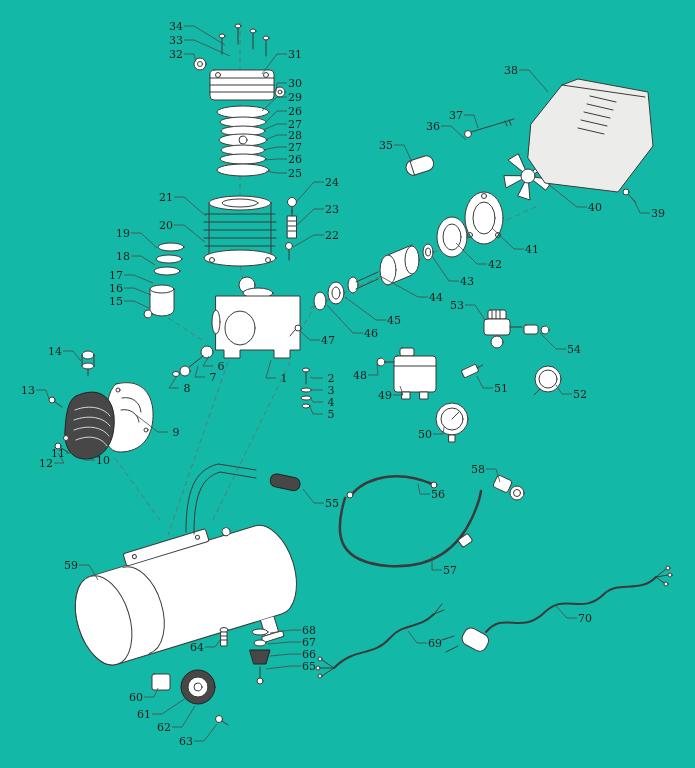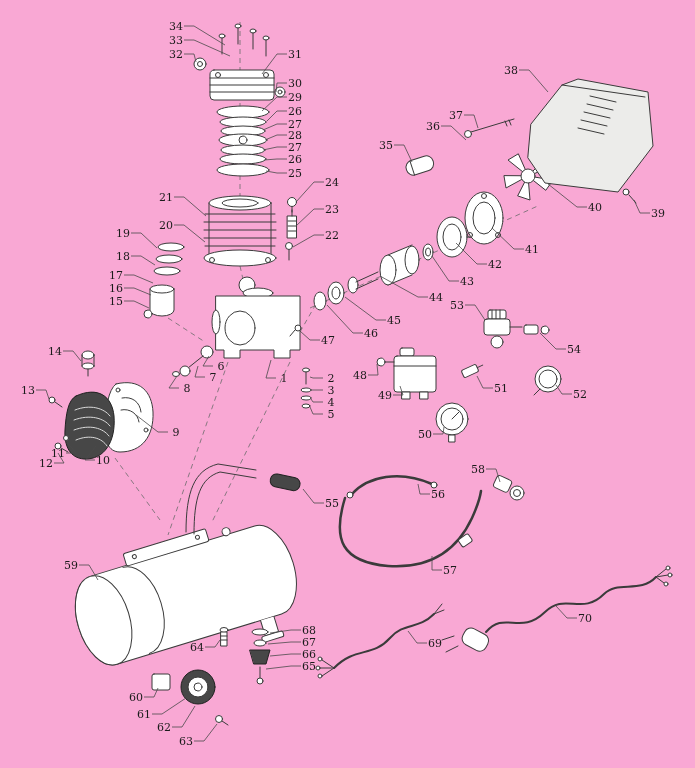--- a/index.html
+++ b/index.html
@@ -1,17 +1,17 @@
 <!DOCTYPE html>
 <html><head>
 <meta charset="utf-8">
 <style>
   html,body{margin:0;padding:0;background:#f5f5f4;}
   body{font-family:"DejaVu Sans",sans-serif;}
-  .stage{width:695px;height:768px;margin:0 auto;background:#f9a8d4;position:relative;overflow:hidden;}
+  .stage{width:695px;height:768px;margin:0 auto;background:#14b8a6;position:relative;overflow:hidden;}
   svg{display:block;}
   .lbl{font-family:"DejaVu Serif","Liberation Serif",serif;font-size:11px;fill:#1b1b1b;text-anchor:middle;}
   .leader{stroke:#4a4a4a;stroke-width:.8;fill:none;}
 </style>
 </head>
 <body>
 
 <div class="stage">
 <svg id="diagram-svg" width="695" height="768" viewBox="0 0 695 768" xmlns="http://www.w3.org/2000/svg">
 

